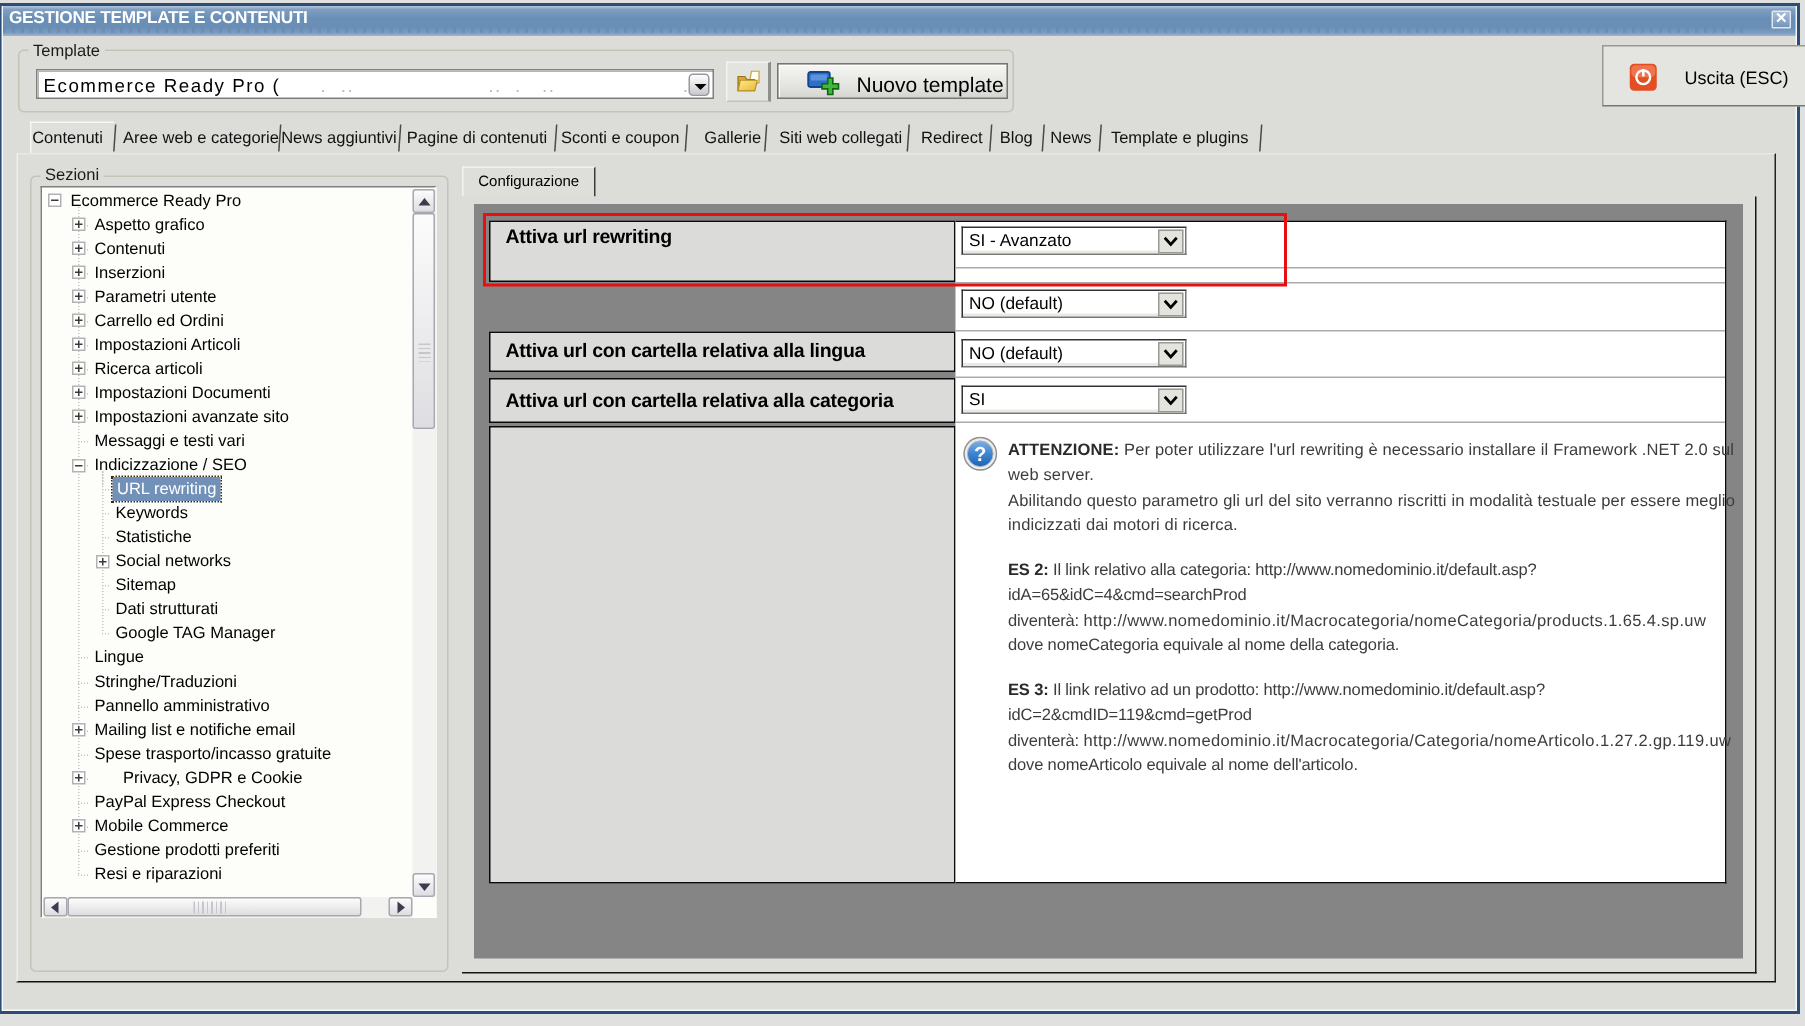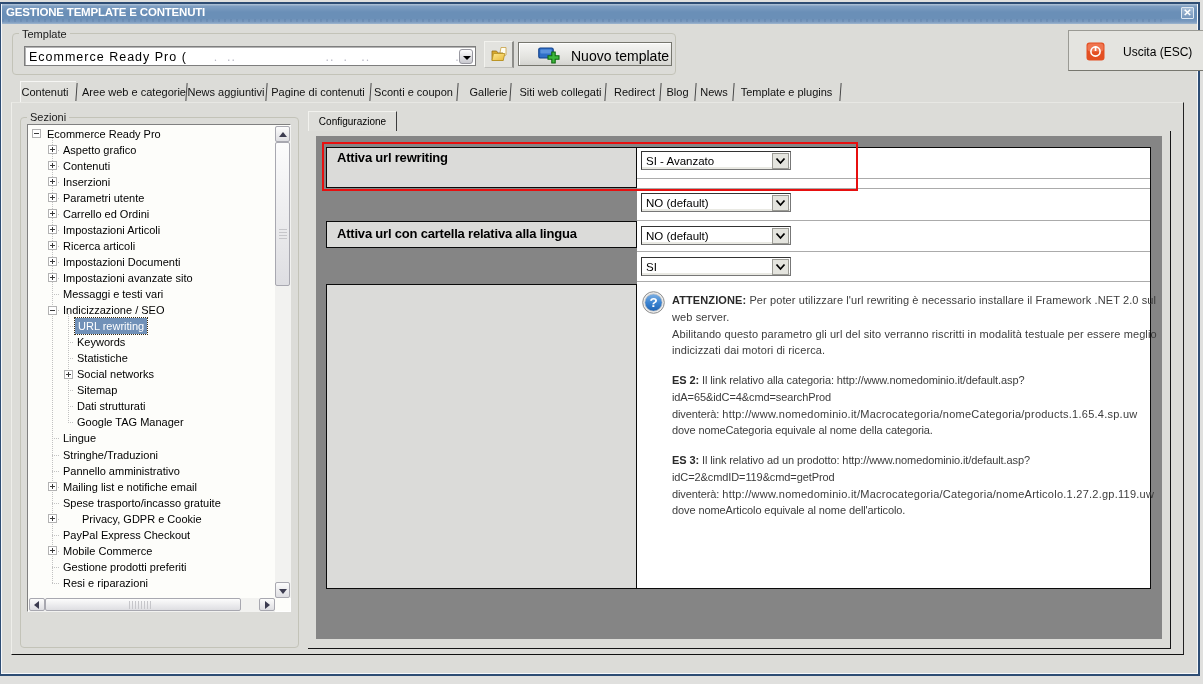--- a/index.html
+++ b/index.html
@@ -282,20 +282,23 @@
   <div id="cfgtab">Configurazione</div>
   <div id="cfgpage"></div>
   <div id="panel"></div>
   <div id="redbox"></div>
   <div class="lcell" style="top:147px; height:41px;">
       <span style="top:2px;">Attiva url rewriting</span>
     </div>
   <div class="lcell" style="top:193px; height:27px;margin-top:28px;">
       <span style="top:4px;">Attiva url con cartella relativa alla lingua</span>
     </div>
+  <div class="lcell" style="top:252px; height:30px;">
+      <span style="top:6px;">Attiva url con cartella relativa alla categoria</span>
+    </div>
   <div class="lcell" style="top:284px; height:305px;"></div>
   <div id="rcol"></div>
   <div class="rline" style="top:178px;"></div>
   <div class="rline" style="top:188px;"></div>
   <div class="rline" style="top:220px;"></div>
   <div class="rline" style="top:251px;"></div>
   <div class="rline" style="top:281px;"></div>
   <div class="dd" style="top:151px;">
       <span>SI - Avanzato</span>
       <div class="ddbtn"><svg width="15" height="14" viewBox="0 0 15 14">

